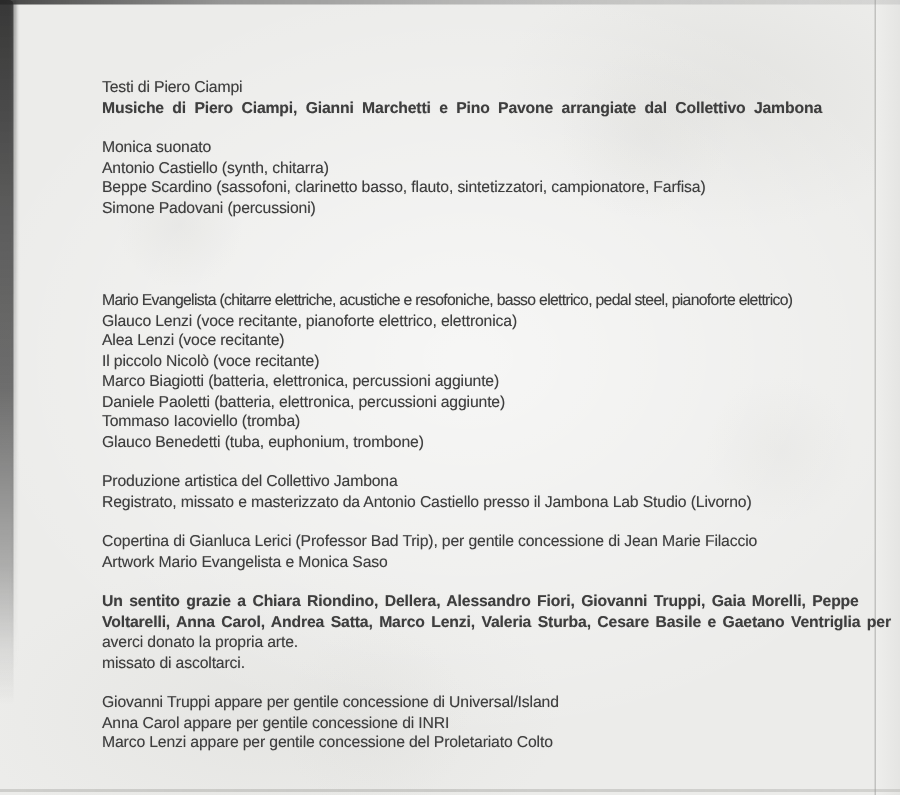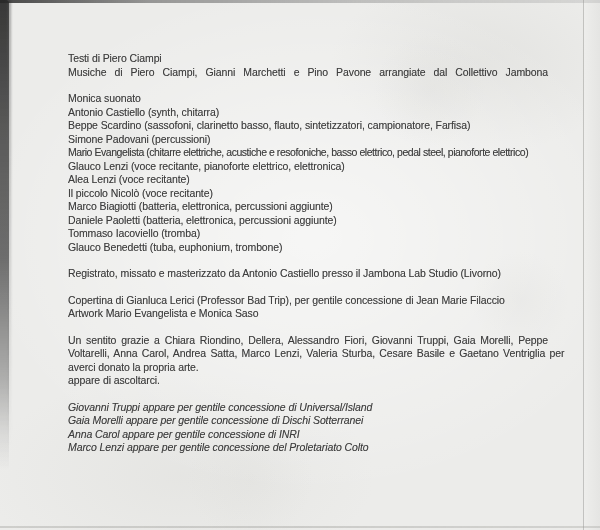--- a/index.html
+++ b/index.html
@@ -78,28 +78,29 @@
     position: absolute;
     left: 68px; top: 52px;
     width: 480px;
     color: #3e3e3e;
     font-size: 10.5px;
     line-height: 13.5px;
     letter-spacing: -0.1px;
     text-shadow: 0 0 0.5px rgba(70,70,70,0.45);
   }
   .block { margin: 0 0 13px 0; }
-  .block:last-child { margin-bottom: 0; font-style: italic; }
+  .block:last-child { margin-bottom: 0; }
   .line { white-space: nowrap; }
   .line.j {
     text-align: justify;
     text-align-last: justify;
     word-spacing: 1.5px;
+    font-weight: bold;
   }
-  .line.tight { letter-spacing: -0.45px; }
+  .line.tight { letter-spacing: -0.45px; margin-top: 48px; }
 </style>
 </head>
 <body>
 
 <div class="page">
   <div class="right-margin"></div>
   <div class="right-edge"></div>
   <div class="bottom-edge"></div>
   <div class="spine"></div>
   <div class="top-edge"></div>
@@ -120,36 +121,36 @@
       <div class="line">Glauco Lenzi (voce recitante, pianoforte elettrico, elettronica)</div>
       <div class="line">Alea Lenzi (voce recitante)</div>
       <div class="line">Il piccolo Nicolò (voce recitante)</div>
       <div class="line">Marco Biagiotti (batteria, elettronica, percussioni aggiunte)</div>
       <div class="line">Daniele Paoletti (batteria, elettronica, percussioni aggiunte)</div>
       <div class="line">Tommaso Iacoviello (tromba)</div>
       <div class="line">Glauco Benedetti (tuba, euphonium, trombone)</div>
     </div>
 
     <div class="block">
+      <div class="line">Produzione artistica del Collettivo Jambona</div>
       <div class="line">Registrato, missato e masterizzato da Antonio Castiello presso il Jambona Lab Studio (Livorno)</div>
     </div>
 
     <div class="block">
       <div class="line">Copertina di Gianluca Lerici (Professor Bad Trip), per gentile concessione di Jean Marie Filaccio</div>
       <div class="line">Artwork Mario Evangelista e Monica Saso</div>
     </div>
 
     <div class="block">
       <div class="line j">Un sentito grazie a Chiara Riondino, Dellera, Alessandro Fiori, Giovanni Truppi, Gaia Morelli, Peppe</div>
       <div class="line j">Voltarelli, Anna Carol, Andrea Satta, Marco Lenzi, Valeria Sturba, Cesare Basile e Gaetano Ventriglia per</div>
       <div class="line">averci donato la propria arte.</div>
-      <div class="line">appare di ascoltarci.</div>
+      <div class="line">missato di ascoltarci.</div>
     </div>
 
     <div class="block">
       <div class="line">Giovanni Truppi appare per gentile concessione di Universal/Island</div>
-      <div class="line">Gaia Morelli appare per gentile concessione di Dischi Sotterranei</div>
       <div class="line">Anna Carol appare per gentile concessione di INRI</div>
       <div class="line">Marco Lenzi appare per gentile concessione del Proletariato Colto</div>
     </div>
 
   </div>
 </div>
 
 </body></html>

